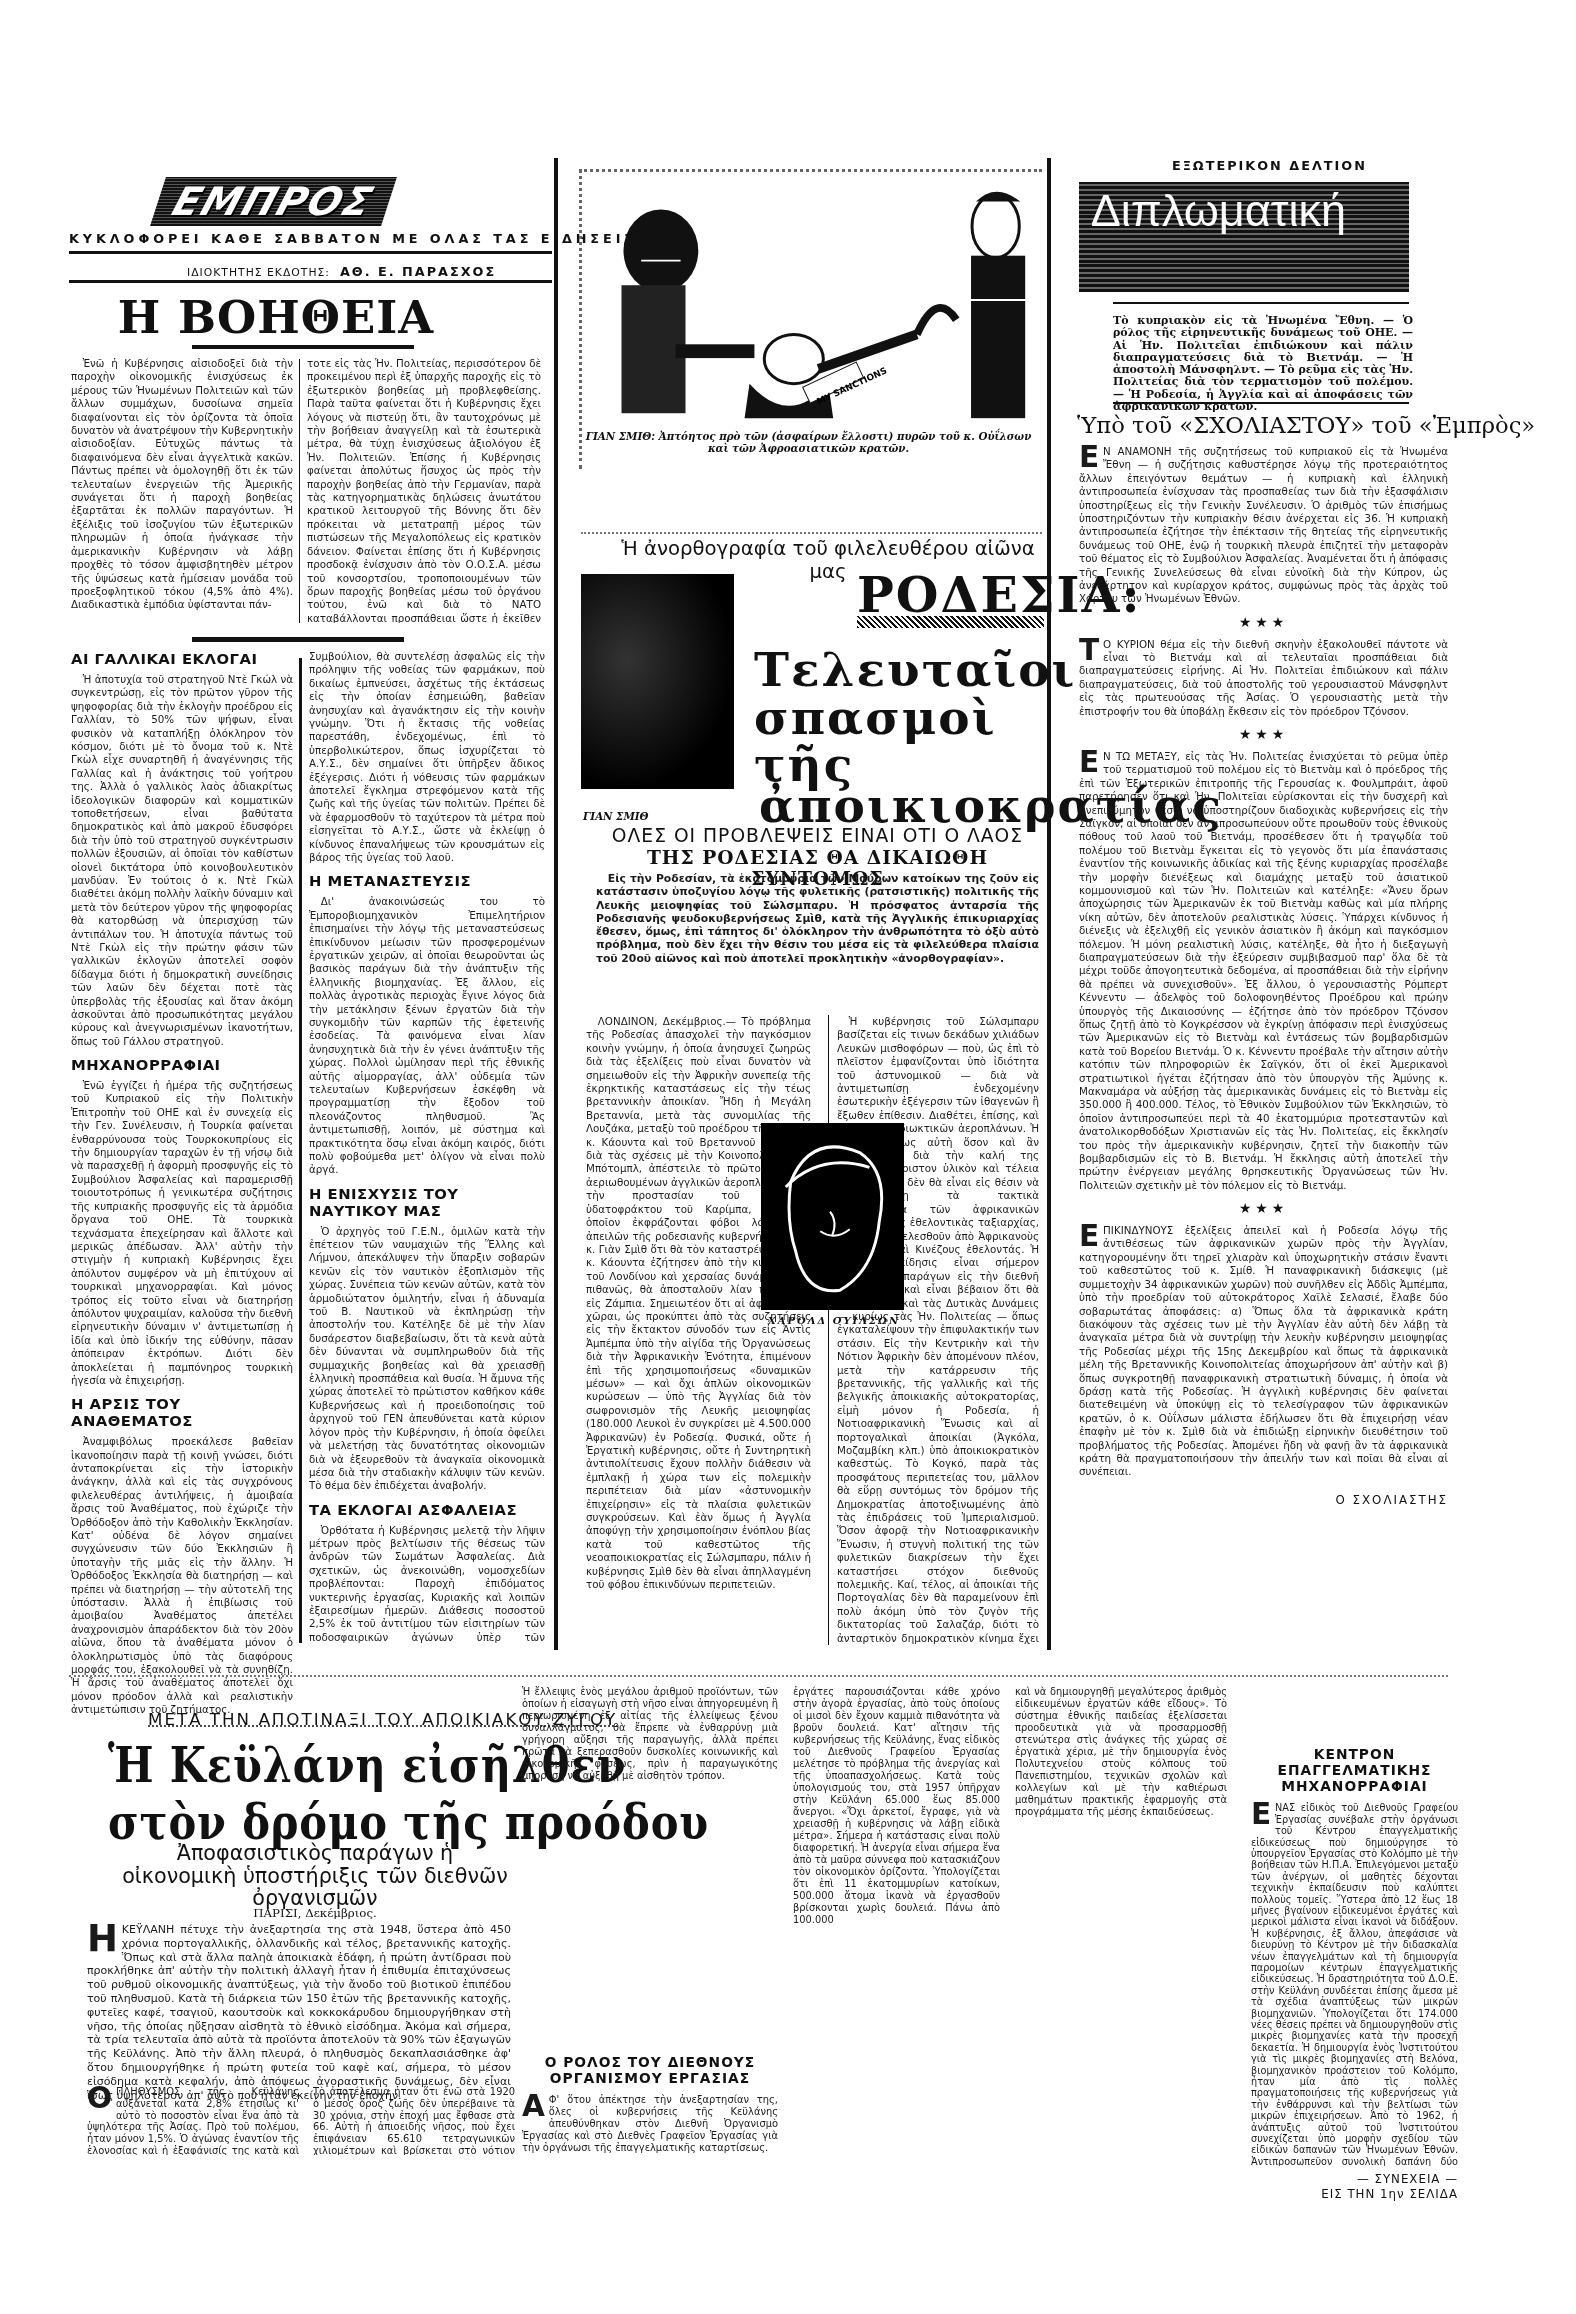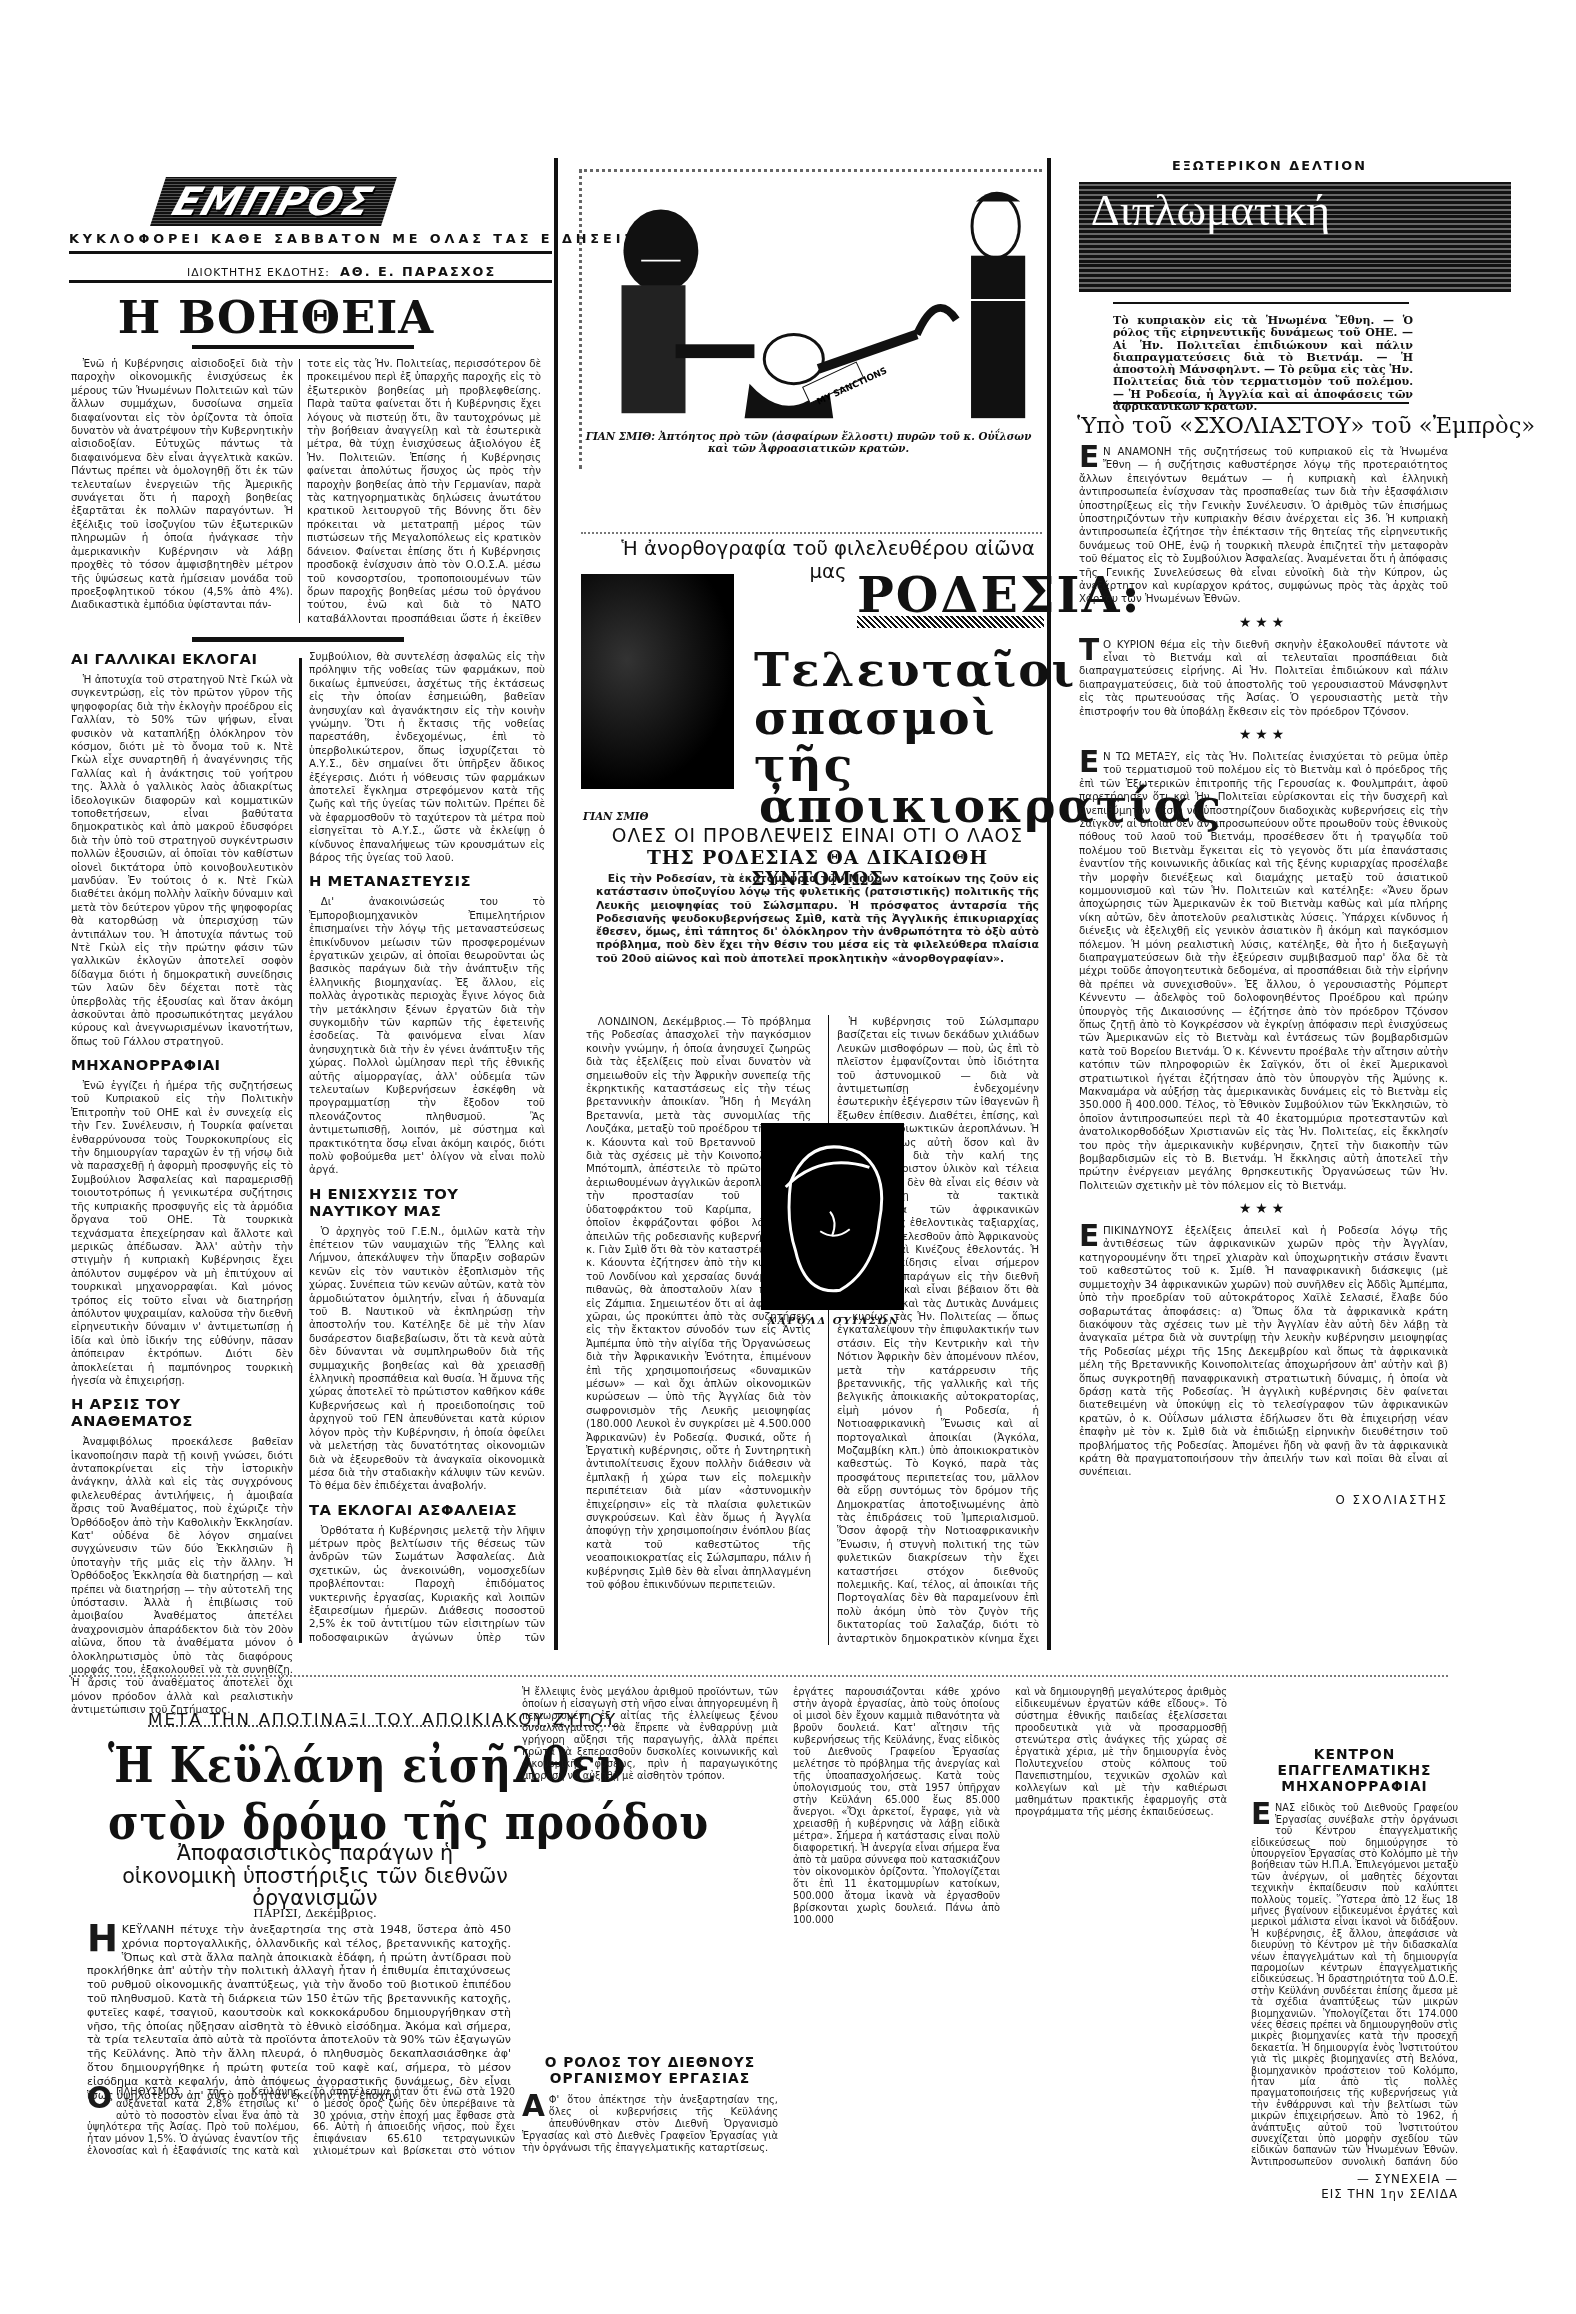--- a/index.html
+++ b/index.html
@@ -31,21 +31,21 @@
   .rhod-hatch { left: 857px; top: 616px; width: 187px; height: 11.8px; background: repeating-linear-gradient(45deg,#111 0 2px,#fff 2px 3.9px); }
   .rhod-big { left: 754px; font-family:"DejaVu Serif",serif; font-weight:bold; font-size:47px; letter-spacing:2px; }
   .photo-smith { left: 581px; top: 574px; width: 153px; height: 215px; background: radial-gradient(ellipse at 30% 40%,#333 0%,#000 70%); }
   .rhod-subhead { left: 591px; top: 825px; width: 453px; text-align:center; font-family:"DejaVu Sans",sans-serif; font-size:18.7px; line-height:21.7px; letter-spacing:1px; }
   .rhod-sub2 { font-family:"DejaVu Serif",serif; font-weight:bold; }
 
   .portrait { left: 759px; top: 1123px; width: 143px; height: 187px; background:#000; overflow:hidden; }
 
   
   .bulletin-kicker { left: 1172px; top: 158px; font-family:"DejaVu Sans",sans-serif; font-weight:bold; font-size:12.8px; letter-spacing:2px; }
-  .bulletin-banner { left: 1079px; top: 182px; width: 432px; height: 110px; background: repeating-linear-gradient(0deg,#111 0 3px,#666 3px 4.9px); color:#fff; font-family:Liberation Serif, serif; font-size:45px; line-height:49px; padding: 3.9px 11.8px; }
+  .bulletin-banner { left: 1079px; top: 182px; width: 330px; height: 110px; background: repeating-linear-gradient(0deg,#111 0 3px,#666 3px 4.9px); color:#fff; font-family:Liberation Sans, sans-serif; font-size:45px; line-height:49px; padding: 3.9px 11.8px; }
   .bulletin-banner .l2 { text-align:right; }
   .summary { left: 1113px; top: 315px; width: 300px; font-family:"DejaVu Serif",serif; font-weight:bold; font-size:11px; line-height:12.3px; text-align:justify; }
   .byline-big { left: 1077px; top: 412px; font-family:"DejaVu Serif",serif; font-size:22.7px; }
   .stars { font-family:"DejaVu Sans",sans-serif; font-size:13.8px; letter-spacing:3.9px; text-align:center; }
   .dropcap { float:left; font-family:"DejaVu Sans",sans-serif; font-weight:bold; font-size:29.6px; line-height:25.6px; margin-right:3.9px; }
   .signature { font-family:"DejaVu Sans",sans-serif; font-size:11.8px; letter-spacing:2px; text-align:right; }
 
   
   .ceylon-kicker { left: 148px; top: 1709px; font-family:"DejaVu Sans",sans-serif; font-size:16.7px; letter-spacing:2px; text-decoration: underline dotted; }
   .ceylon-title { left: 108px; font-family:"DejaVu Serif",serif; font-weight:bold; font-size:49px; letter-spacing:1px; transform: scaleX(0.85); transform-origin:left; white-space:nowrap; }

